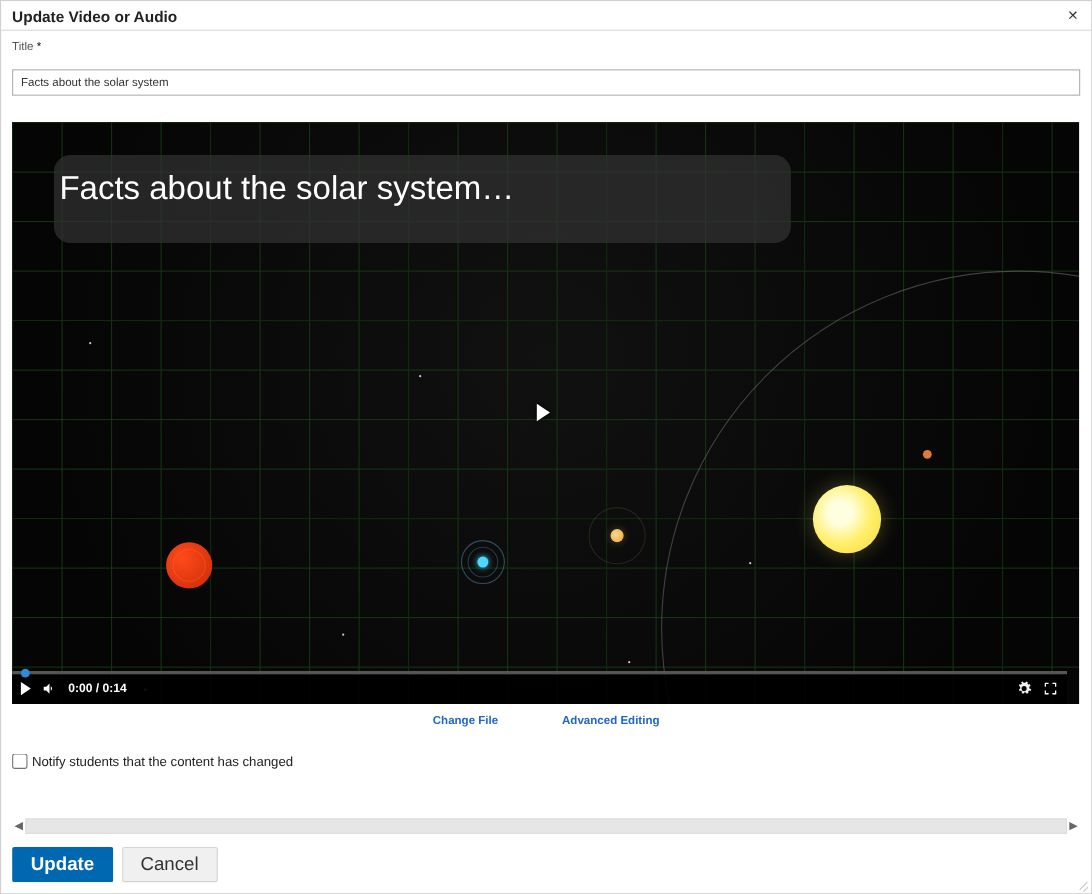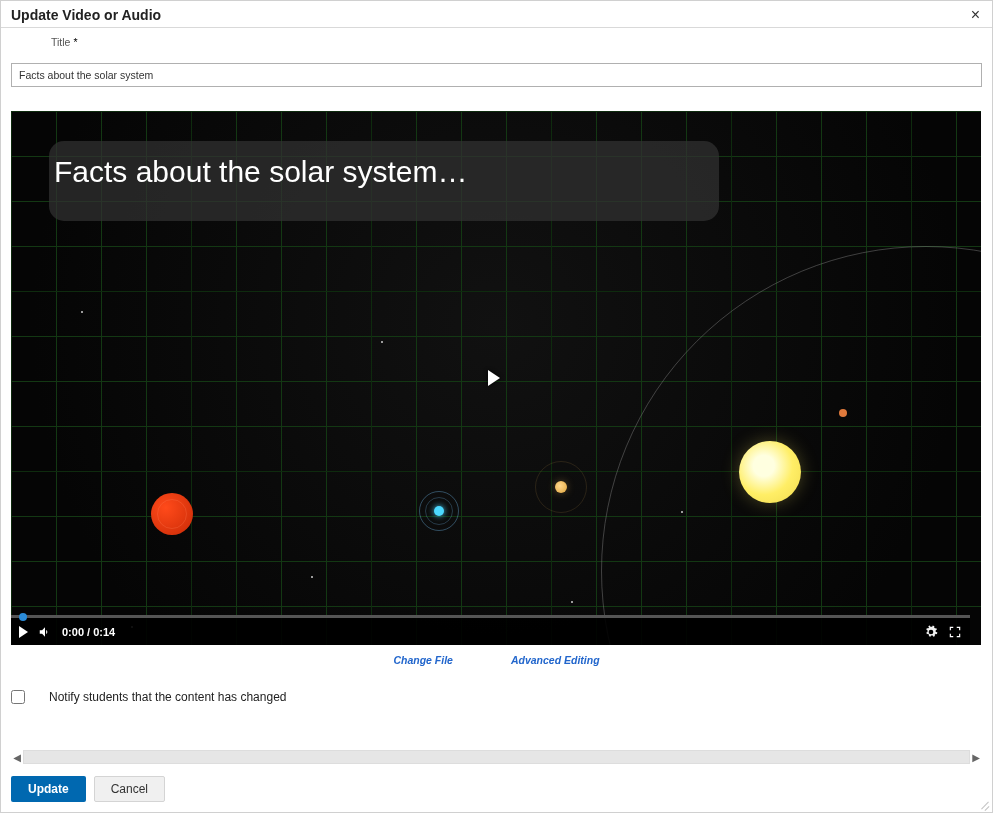--- a/index.html
+++ b/index.html
@@ -8,21 +8,21 @@
 
   .header { display: flex; align-items: center; justify-content: space-between; padding: 6px 10px 4px 10px; }
   .header h1 { font-size: 14px; font-weight: 700; color: #222; }
   .close-x { font-size: 16px; color: #333; cursor: pointer; line-height: 1; padding: 0 2px; }
 
   .tabs { display: flex; border-bottom: 1px solid #d9d9d9; }
   .tab { flex: 1; text-align: center; font-size: 12px; padding: 8px 0 7px; color: #9a9a9a; cursor: pointer; }
   .tab.active { color: #3a3a3a; font-weight: 500; border-top: 3px solid #006d8f; margin-top: -1px; background: #fdfdfd; border-left: 0px solid #ddd; border-right: 0px solid #ddd; }
   .tab.inactive { border-top: 3px solid transparent; }
 
-  .title-label { font-size: 10.5px; color: #555; padding: 8px 10px 3px 10px; margin-left: 40px; }
+  .title-label { font-size: 10.5px; color: #555; padding: 8px 10px 3px 10px; }
   .title-label .req { color: #000; }
   .title-field-wrap { padding: 12px 10px; }
   .title-field { width: 100%; border: 1px solid #b0b0b0; font-size: 10.5px; padding: 5px 7px; color: #333; outline: none; }
 
   
   .video-wrap { margin: 12px 10px 0 10px; position: relative; width: 970px; height: 548px; background: #0a0a0a; overflow: hidden; }
   .grid-bg { position: absolute; inset: 0; background:
       linear-gradient(#133813 1px, transparent 1px) 0 0/45px 45px,
       linear-gradient(90deg, #133813 1px, transparent 1px) 0 0/45px 45px,
       radial-gradient(circle at 50% 40%, #111 0%, #050505 80%);
@@ -53,32 +53,32 @@
   
   .controls{position:absolute;left:0;right:11px;bottom:0;height:27px;background:rgba(0,0,0,0.9);display:flex;align-items:center;color:#fff;font-size:11px;padding:0 8px;gap:10px;}
   .progress-track{position:absolute;left:0;right:0;top:-3px;height:3px;background:#555;}
   .progress-dot{position:absolute;left:8px;top:-5px;width:8px;height:8px;border-radius:50%;background:#2b8cd9;}
   .ctl-btn{cursor:pointer;display:inline-flex;align-items:center;}
   .ctl-play{width:0;height:0;border-left:9px solid #fff;border-top:6px solid transparent;border-bottom:6px solid transparent;}
   .ctl-vol svg{width:14px;height:14px;}
   .spacer{flex:1;}
   .ctl-gear svg, .ctl-full svg{width:14px;height:14px;}
 
-  .below-links{display:flex;justify-content:center;gap:58px;padding:9px 0 4px;font-size:10.5px;font-style:italic;}
+  .below-links{display:flex;justify-content:center;gap:58px;padding:9px 0 4px;font-size:10.5px;}
   .below-links a{color:#2266cc;font-weight:600;text-decoration:none;cursor:pointer;}
 
-  .notify-row{display:flex;align-items:center;gap:24px;padding:20px 10px 6px 10px;font-size:12px;color:#222;}
+  .notify-row{display:flex;align-items:center;gap:4px;padding:20px 10px 6px 10px;font-size:12px;color:#222;}
   .notify-row input{width:14px;height:14px;}
 
   .hscroll-wrap{margin:38px 10px 0 10px;height:18px;display:flex;align-items:center;}
   .hscroll-arrow{width:12px;text-align:center;font-size:10px;color:#666;cursor:pointer;user-select:none;}
   .hscroll-track{flex:1;height:14px;background:#e6e6e6;border:1px solid #ddd;}
 
   .footer{display:flex;gap:8px;padding:10px 10px;align-items:center;}
-  .btn{font-size:12px;padding:5px 16px;border-radius:2px;cursor:pointer;border:1px solid transparent;}
+  .btn{font-size:17px;padding:5px 16px;border-radius:2px;cursor:pointer;border:1px solid transparent;}
   .btn-primary{background:#0068b0;color:#fff;font-weight:600;}
   .btn-cancel{background:#f0f0f0;color:#333;border-color:#d4d4d4;}
 
   .resize-handle{position:absolute;right:3px;bottom:3px;width:10px;height:10px;opacity:0.5;}
   .resize-handle::before,.resize-handle::after{content:"";position:absolute;background:#888;height:1px;}
   .resize-handle::before{width:10px;transform:rotate(-45deg);right:-1px;bottom:3px;}
   .resize-handle::after{width:6px;transform:rotate(-45deg);right:-1px;bottom:0px;}
 </style>
 </head>
 <body>

